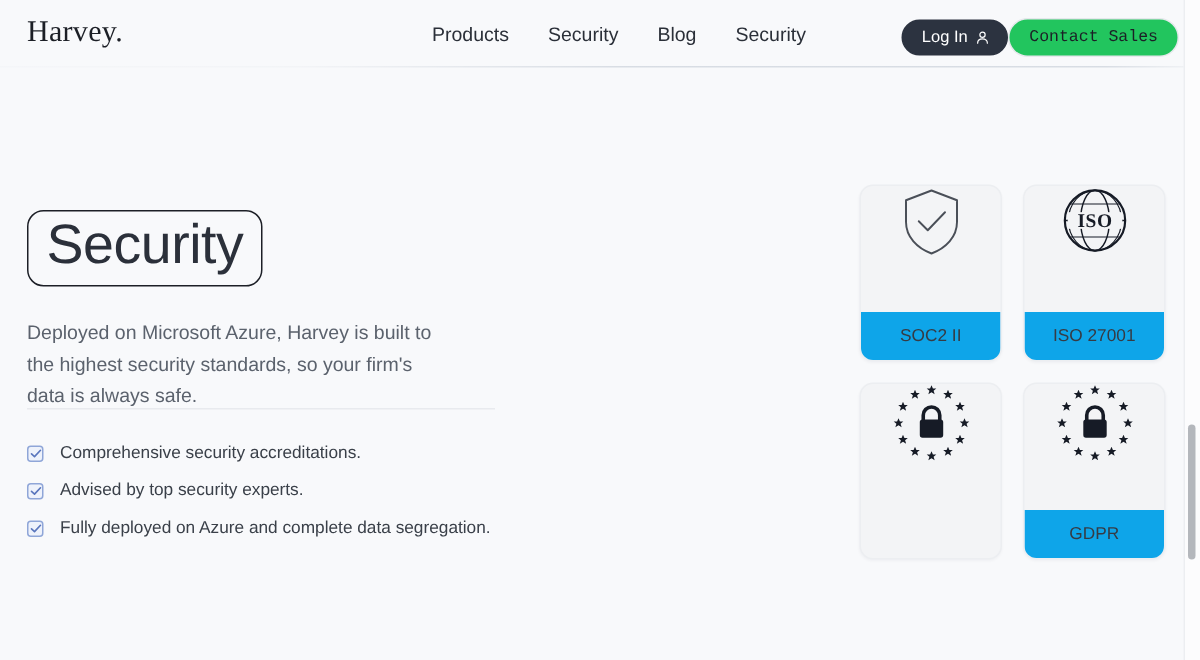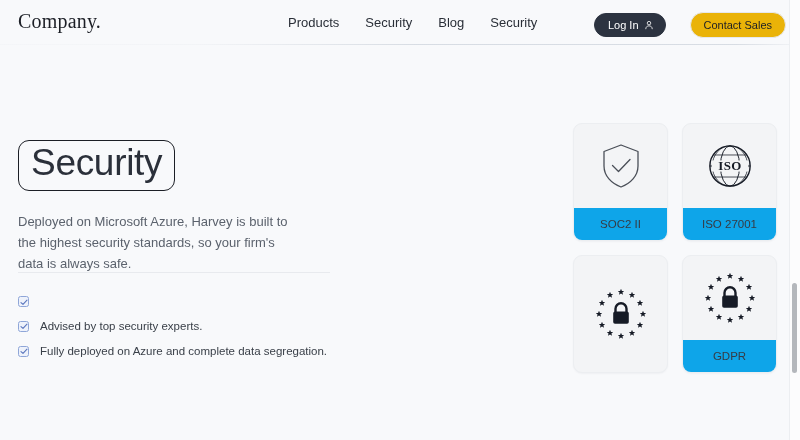--- a/index.html
+++ b/index.html
@@ -31,38 +31,39 @@
   #nav {
     position: absolute; left: 288px; top: 15px;
     display: flex; gap: 26px; align-items: center;
   }
   .nav-link {
     font-size: 13px; color: #2a2f38; cursor: pointer;
     white-space: nowrap;
   }
   #header-actions {
     position: absolute; right: 14px; top: 12px;
-    display: flex; gap: 24px; align-items: center;
+    display: flex; gap: 0; align-items: center;
   }
   #login-btn {
     display: flex; align-items: center; gap: 5px;
     background: #2c3340; color: #ffffff;
     border-radius: 13px;
     padding: 5px 11px 5px 13px;
     font-size: 11px; cursor: pointer;
     border: 1px solid #2c3340;
   }
   #login-btn svg { display: block; }
   #contact-btn {
-    background: #eab308; color: #1c1f26;
+    background: #22c55e; color: #1c1f26;
     border: 1px solid #e6e8ec;
     border-radius: 13px;
     padding: 6px 13px;
     font-size: 11px; cursor: pointer;
     white-space: nowrap;
+    font-family: Liberation Mono, monospace;
   }
   #header-divider {
     position: absolute; left: 0; top: 44px;
     width: 800px; height: 1px;
     background: linear-gradient(to right,
       rgba(226,229,234,0.15) 0%,
       rgba(226,229,234,0.25) 25%,
       rgba(214,219,226,0.95) 52%,
       rgba(214,219,226,0.95) 92%,
       rgba(226,229,234,0.2) 100%);
@@ -133,21 +134,21 @@
     background: #f3f4f6;
     border: 1px solid #eceef1;
     border-radius: 9px;
     display: flex; flex-direction: column;
     overflow: hidden;
     cursor: pointer;
     box-shadow: 0 1px 2px rgba(30,36,48,0.04);
   }
   .badge-icon-wrap {
     flex: 1;
-    display: flex; align-items: center; justify-content: center;
+    display: flex; align-items: flex-start; justify-content: center;
   }
   .badge-label {
     height: 32px;
     background: #0ea5e9;
     display: flex; align-items: center; justify-content: center;
     font-size: 11.5px; color: #363b44;
   }
 
   
   #scrollbar-track {
@@ -162,21 +163,21 @@
     background: #b4b7bc; border-radius: 3px;
     cursor: pointer;
   }
 </style>
 </head>
 <body>
 
 <div id="page">
 
   <div id="header">
-    <div id="logo">Company.</div>
+    <div id="logo">Harvey.</div>
 
     <div id="nav">
       <span class="nav-link">Products</span>
       <span class="nav-link">Security</span>
       <span class="nav-link">Blog</span>
       <span class="nav-link">Security</span>
     </div>
 
     <div id="header-actions">
       <div id="login-btn">
@@ -201,20 +202,21 @@
   </div>
   <div id="hero-divider"></div>
 
   <div id="checklist">
     <div class="check-item">
       <span class="check-box">
         <svg width="8" height="7" viewBox="0 0 8 7" fill="none" stroke="#5a76bd" stroke-width="1.1" stroke-linecap="round" stroke-linejoin="round">
             <path d="M1 3.6 L3 5.4 L7 1.2"></path>
           </svg>
       </span>
+      <span class="check-text">Comprehensive security accreditations.</span>
     </div>
 
     <div class="check-item">
       <span class="check-box">
         <svg width="8" height="7" viewBox="0 0 8 7" fill="none" stroke="#5a76bd" stroke-width="1.1" stroke-linecap="round" stroke-linejoin="round">
             <path d="M1 3.6 L3 5.4 L7 1.2"></path>
           </svg>
       </span>
       <span class="check-text"><span>Advised by </span><span class="check-link">top security experts.</span></span>
     </div>

